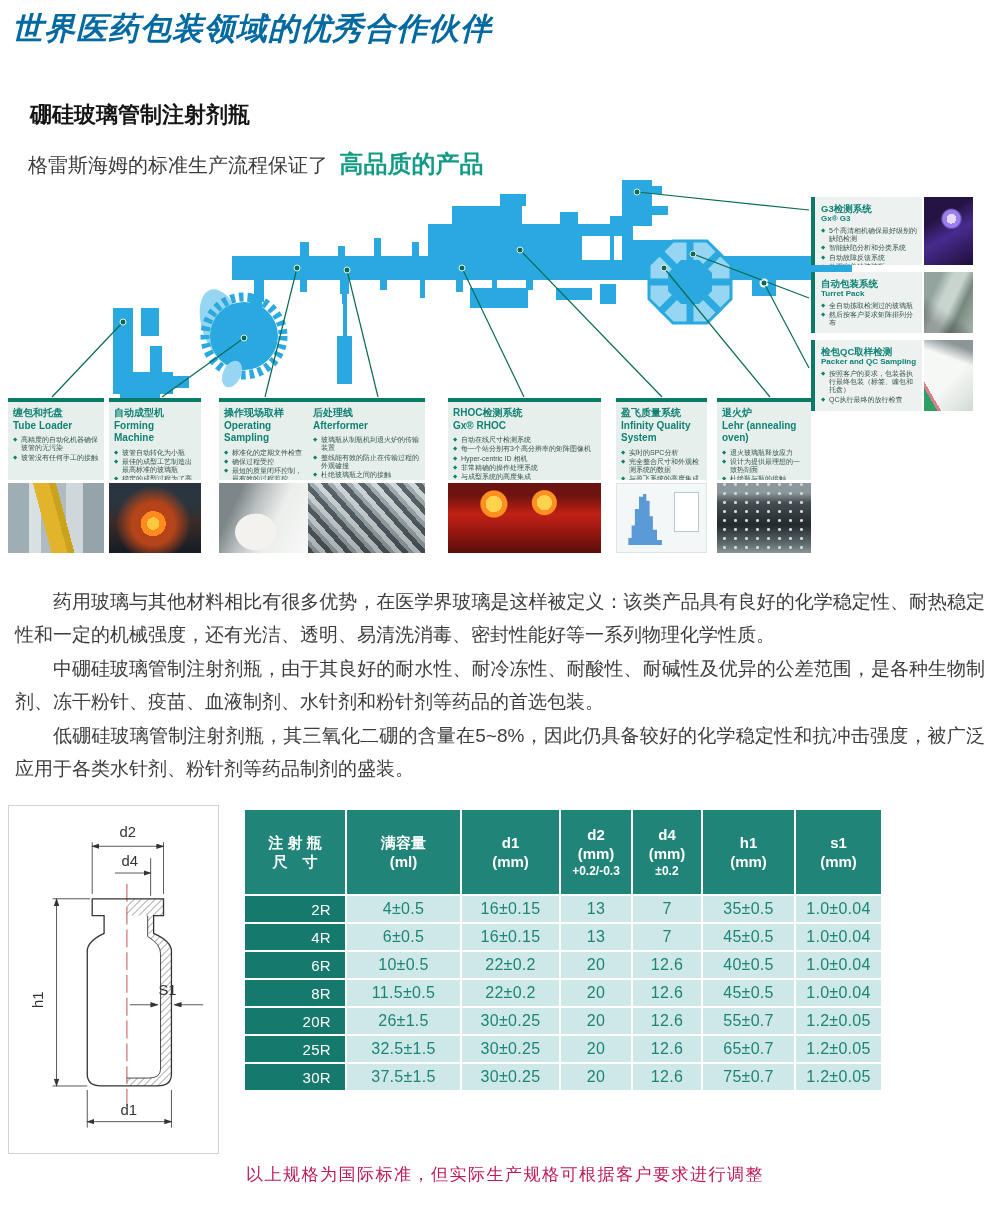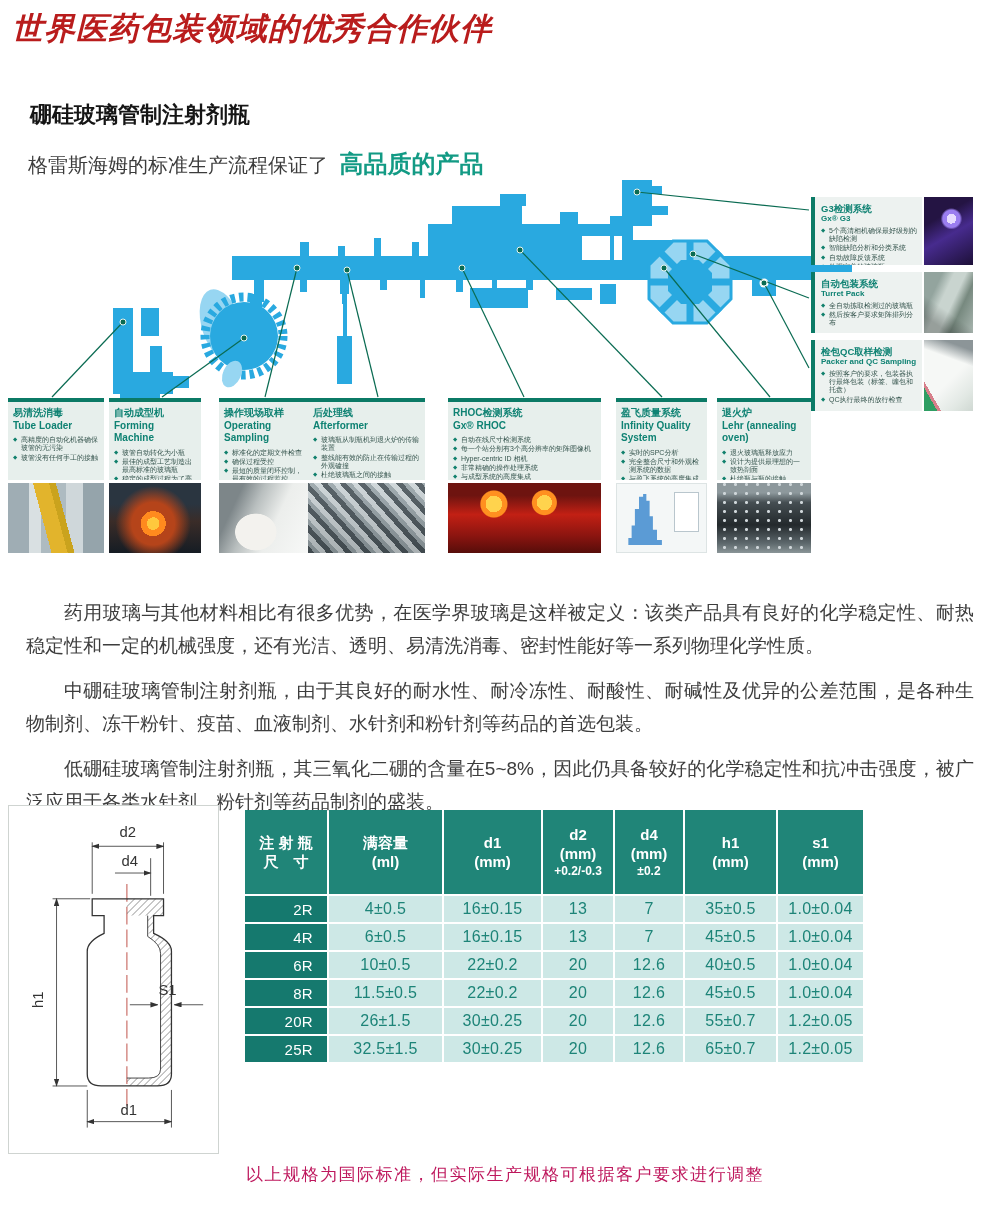--- a/index.html
+++ b/index.html
@@ -1,19 +1,19 @@
 <!DOCTYPE html>
 <html><head>
 <meta charset="utf-8">
 <style>
   html,body{margin:0;padding:0;background:#fff;font-family:"Liberation Sans","DejaVu Sans",sans-serif}
   .page{position:relative;width:1000px;height:1231px;background:#fff;overflow:hidden}
 
   
-  .header-title{position:absolute;left:12px;top:8px;font-size:31px;font-weight:bold;font-style:italic;color:#b91c1c;letter-spacing:1px}
+  .header-title{position:absolute;left:12px;top:8px;font-size:31px;font-weight:bold;font-style:italic;color:#0369a1;letter-spacing:1px}
   .section-title{position:absolute;left:30px;top:100px;font-size:22px;font-weight:bold;color:#151515}
   .subtitle{position:absolute;left:28px;top:148px;font-size:20px;color:#3c3c3c;white-space:nowrap}
   .subtitle .hl{font-size:24px;font-weight:bold;color:#129a84;margin-left:6px}
 
   
   .diagram{position:absolute;left:0;top:176px;width:1000px;height:224px}
 
   
   .process-row{position:absolute;left:0;top:0;width:1000px;height:0}
   .pbox{position:absolute;top:398px}
@@ -54,32 +54,32 @@
   .sbox:nth-child(2){top:272px;height:61px}
   .sbox:nth-child(3){top:340px;height:71px}
   .stxt{box-sizing:border-box;width:111px;background:#edf2f0;border-left:4px solid #0b7a66;padding:6px 5px 4px 6px;overflow:hidden}
   .stitle{font-size:9.5px;font-weight:bold;color:#0f8273;line-height:1.2}
   .stitle.en{font-size:8px}
   .sbox .plist{margin-top:3px}
   .sbox .photo{height:100%;margin:0 0 0 2px;flex:1}
 
   
   .bodytext{position:absolute;left:14px;top:584px;width:972px;font-size:19px;color:#3d3d3d;line-height:33px;text-align:justify}
-  .bodytext p{margin:12px;text-indent:2em}
+  .bodytext p{margin:1px;text-indent:2em}
 
   
   .draw-box{position:absolute;left:8px;top:805px;width:211px;height:349px;border:1px solid #cfd4d1;background:#fff;box-sizing:border-box}
   .draw-box svg{display:block}
   .dimlabel{font-size:15px;fill:#333;font-family:"Liberation Sans","DejaVu Sans",sans-serif}
 
   
   .spec-table{position:absolute;left:243px;top:808px;border-collapse:separate;border-spacing:2px;table-layout:fixed;width:622px}
   .spec-table th,.spec-table td{padding:0}
   .spec-table th{background:#208578;color:#fff;font-size:15px;font-weight:bold;height:84px;vertical-align:middle;text-align:center}
-  .spec-table th:nth-child(1){width:82px}
+  .spec-table th:nth-child(1){width:100px}
   .spec-table th:nth-child(2){width:113px}
   .spec-table th:nth-child(3){width:97px}
   .spec-table th:nth-child(4){width:70px}
   .spec-table th:nth-child(5){width:68px}
   .spec-table th:nth-child(6){width:91px}
   .spec-table th:nth-child(7){width:85px}
   .thl{line-height:1.3;white-space:pre}
   .thl.small{font-size:12px;font-weight:bold}
   .spec-table td{background:#cde8e6;color:#1d8478;font-size:16px;text-align:center;height:26px;letter-spacing:.3px}
   .spec-table td.row-head{background:#15796e;color:#fff;font-size:15px;text-align:right;padding-right:14px}
@@ -192,21 +192,21 @@
         <circle cx="637" cy="16" r="3"></circle>
         <circle cx="693" cy="78" r="3"></circle>
       <circle cx="764" cy="107" r="3"></circle>
     </g>
   </svg>
 
   <div class="process-row">
       <section class="pbox">
         <div class="pbar"></div>
         <div class="pbody">
-          <div class="ptitle">易清洗消毒</div>
+          <div class="ptitle">缠包和托盘</div>
           <div class="ptitle">Tube Loader</div>
           <ul class="plist">
             <li class="pli">高精度的自动化机器确保玻管的无污染</li>
             <li class="pli">玻管没有任何手工的接触</li>
           </ul>
         </div>
         <div class="photo photo--tube-loader"></div>
       </section>
       <section class="pbox">
         <div class="pbar"></div>
@@ -464,18 +464,27 @@
         </tr>
         <tr>
           <td class="row-head">25R</td>
           <td>32.5±1.5</td>
           <td>30±0.25</td>
           <td>20</td>
           <td>12.6</td>
           <td>65±0.7</td>
           <td>1.2±0.05</td>
         </tr>
+        <tr>
+          <td class="row-head">30R</td>
+          <td>37.5±1.5</td>
+          <td>30±0.25</td>
+          <td>20</td>
+          <td>12.6</td>
+          <td>75±0.7</td>
+          <td>1.2±0.05</td>
+        </tr>
       </tbody>
   </table>
 
   <div class="footnote">以上规格为国际标准，但实际生产规格可根据客户要求进行调整</div>
 
 </div>
 
 </body></html>

